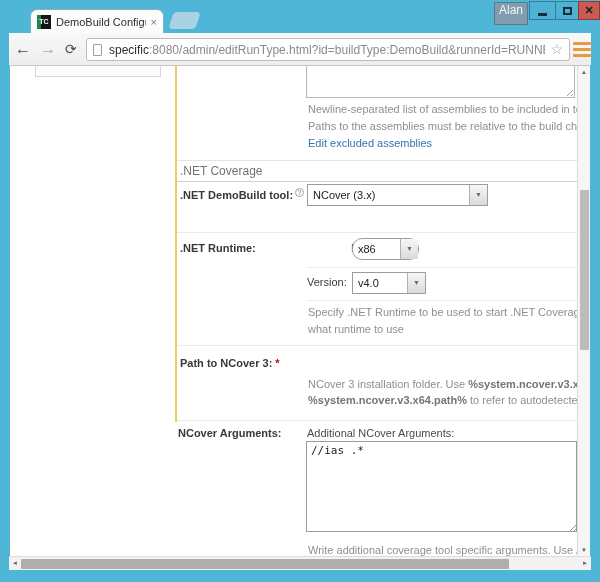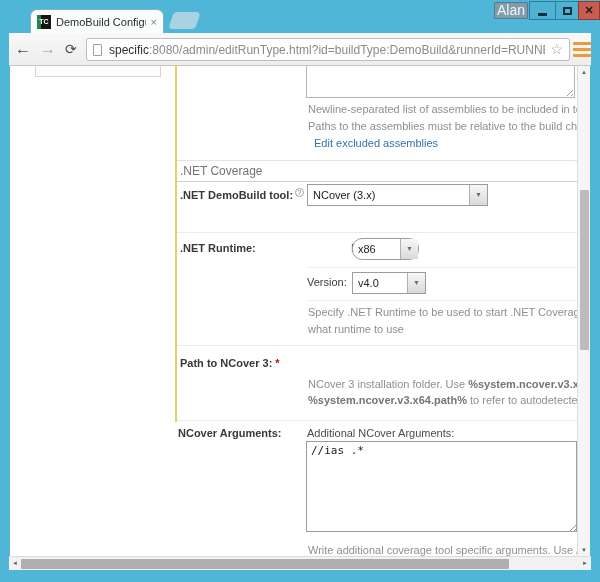--- a/index.html
+++ b/index.html
@@ -21,23 +21,23 @@
     background:linear-gradient(90deg,#1d8649 0 4px,#151515 4px);
     color:#fff; font-size:7px; font-weight:bold; text-align:center; line-height:14px;
   }
   .tab-title { font-size:11px; color:#2e2e2e; white-space:nowrap; overflow:hidden; flex:1; }
   .tab-close { font-size:11px; color:#7b7b7b; cursor:default; }
   .newtab {
     position:absolute; left:171px; top:12px; width:27px; height:17px;
     background:#a9d2e3; border-radius:4px; transform:skewX(-18deg);
   }
   .userbtn {
-    position:absolute; left:494px; top:2px; width:34px; height:17px;
+    position:absolute; left:494px; top:2px; width:34px; height:23px;
     background:#7f9dac; border:1px solid #58788a; color:#f2f6f8;
-    font-size:14px; text-align:center; line-height:15px; border-radius:1px;
+    font-size:12px; text-align:center; line-height:15px; border-radius:1px;
   }
   .winbtn {
     position:absolute; top:1px; height:19px; display:flex;
     align-items:center; justify-content:center;
   }
   .winbtn.minimize { left:529px; width:27px; background:#50b2d3; border:1px solid #2d7d9d; }
   .winbtn.maximize { left:555px; width:24px; background:#50b2d3; border:1px solid #2d7d9d; }
   .winbtn.closebtn { left:578px; width:22px; background:#c95b50; border:1px solid #8d3a33; }
   .min-glyph { width:9px; height:3px; background:#15303c; margin-top:8px; }
   .max-glyph { width:9px; height:8px; border:2px solid #15303c; }
@@ -75,21 +75,21 @@
   .partialbox { left:25px; top:0; width:126px; height:11px;
     border:1px solid #d6d6d6; border-top:none; background:#fdfdfd; }
   .yline { left:165px; top:0; width:2px; height:356px; background:#e9cf6b; }
   .ta-top { left:296px; top:0; width:269px; height:32px;
     border:1px solid #b5b5b5; border-top:none; background:#fff; }
   .grip { position:absolute; right:1px; bottom:1px; width:9px; height:9px;
     background:repeating-linear-gradient(135deg,transparent 0 2px,#9a9a9a 2px 3px);
     clip-path:polygon(100% 0,100% 100%,0 100%); }
   .hint { color:#8f8f8f; white-space:nowrap; overflow:hidden; }
   .hint b { color:#757575; }
-  .lnk { color:#3572b0; cursor:pointer;margin-left:6px; }
+  .lnk { color:#3572b0; cursor:pointer; }
   .hline { height:1px; background:#e4e4e4; }
   .sect-title { font-size:12px; color:#737373; }
   .lbl { font-weight:bold; color:#383838; }
   .helpico {
     display:inline-block; width:9px; height:9px; border:1px solid #8fa6b5;
     border-radius:50%; color:#5d7c90; font-size:7px; line-height:8px;
     text-align:center; vertical-align:4px; margin-left:2px; font-weight:normal;
   }
   .req { color:#cc0000; font-weight:bold; }
   .select {

